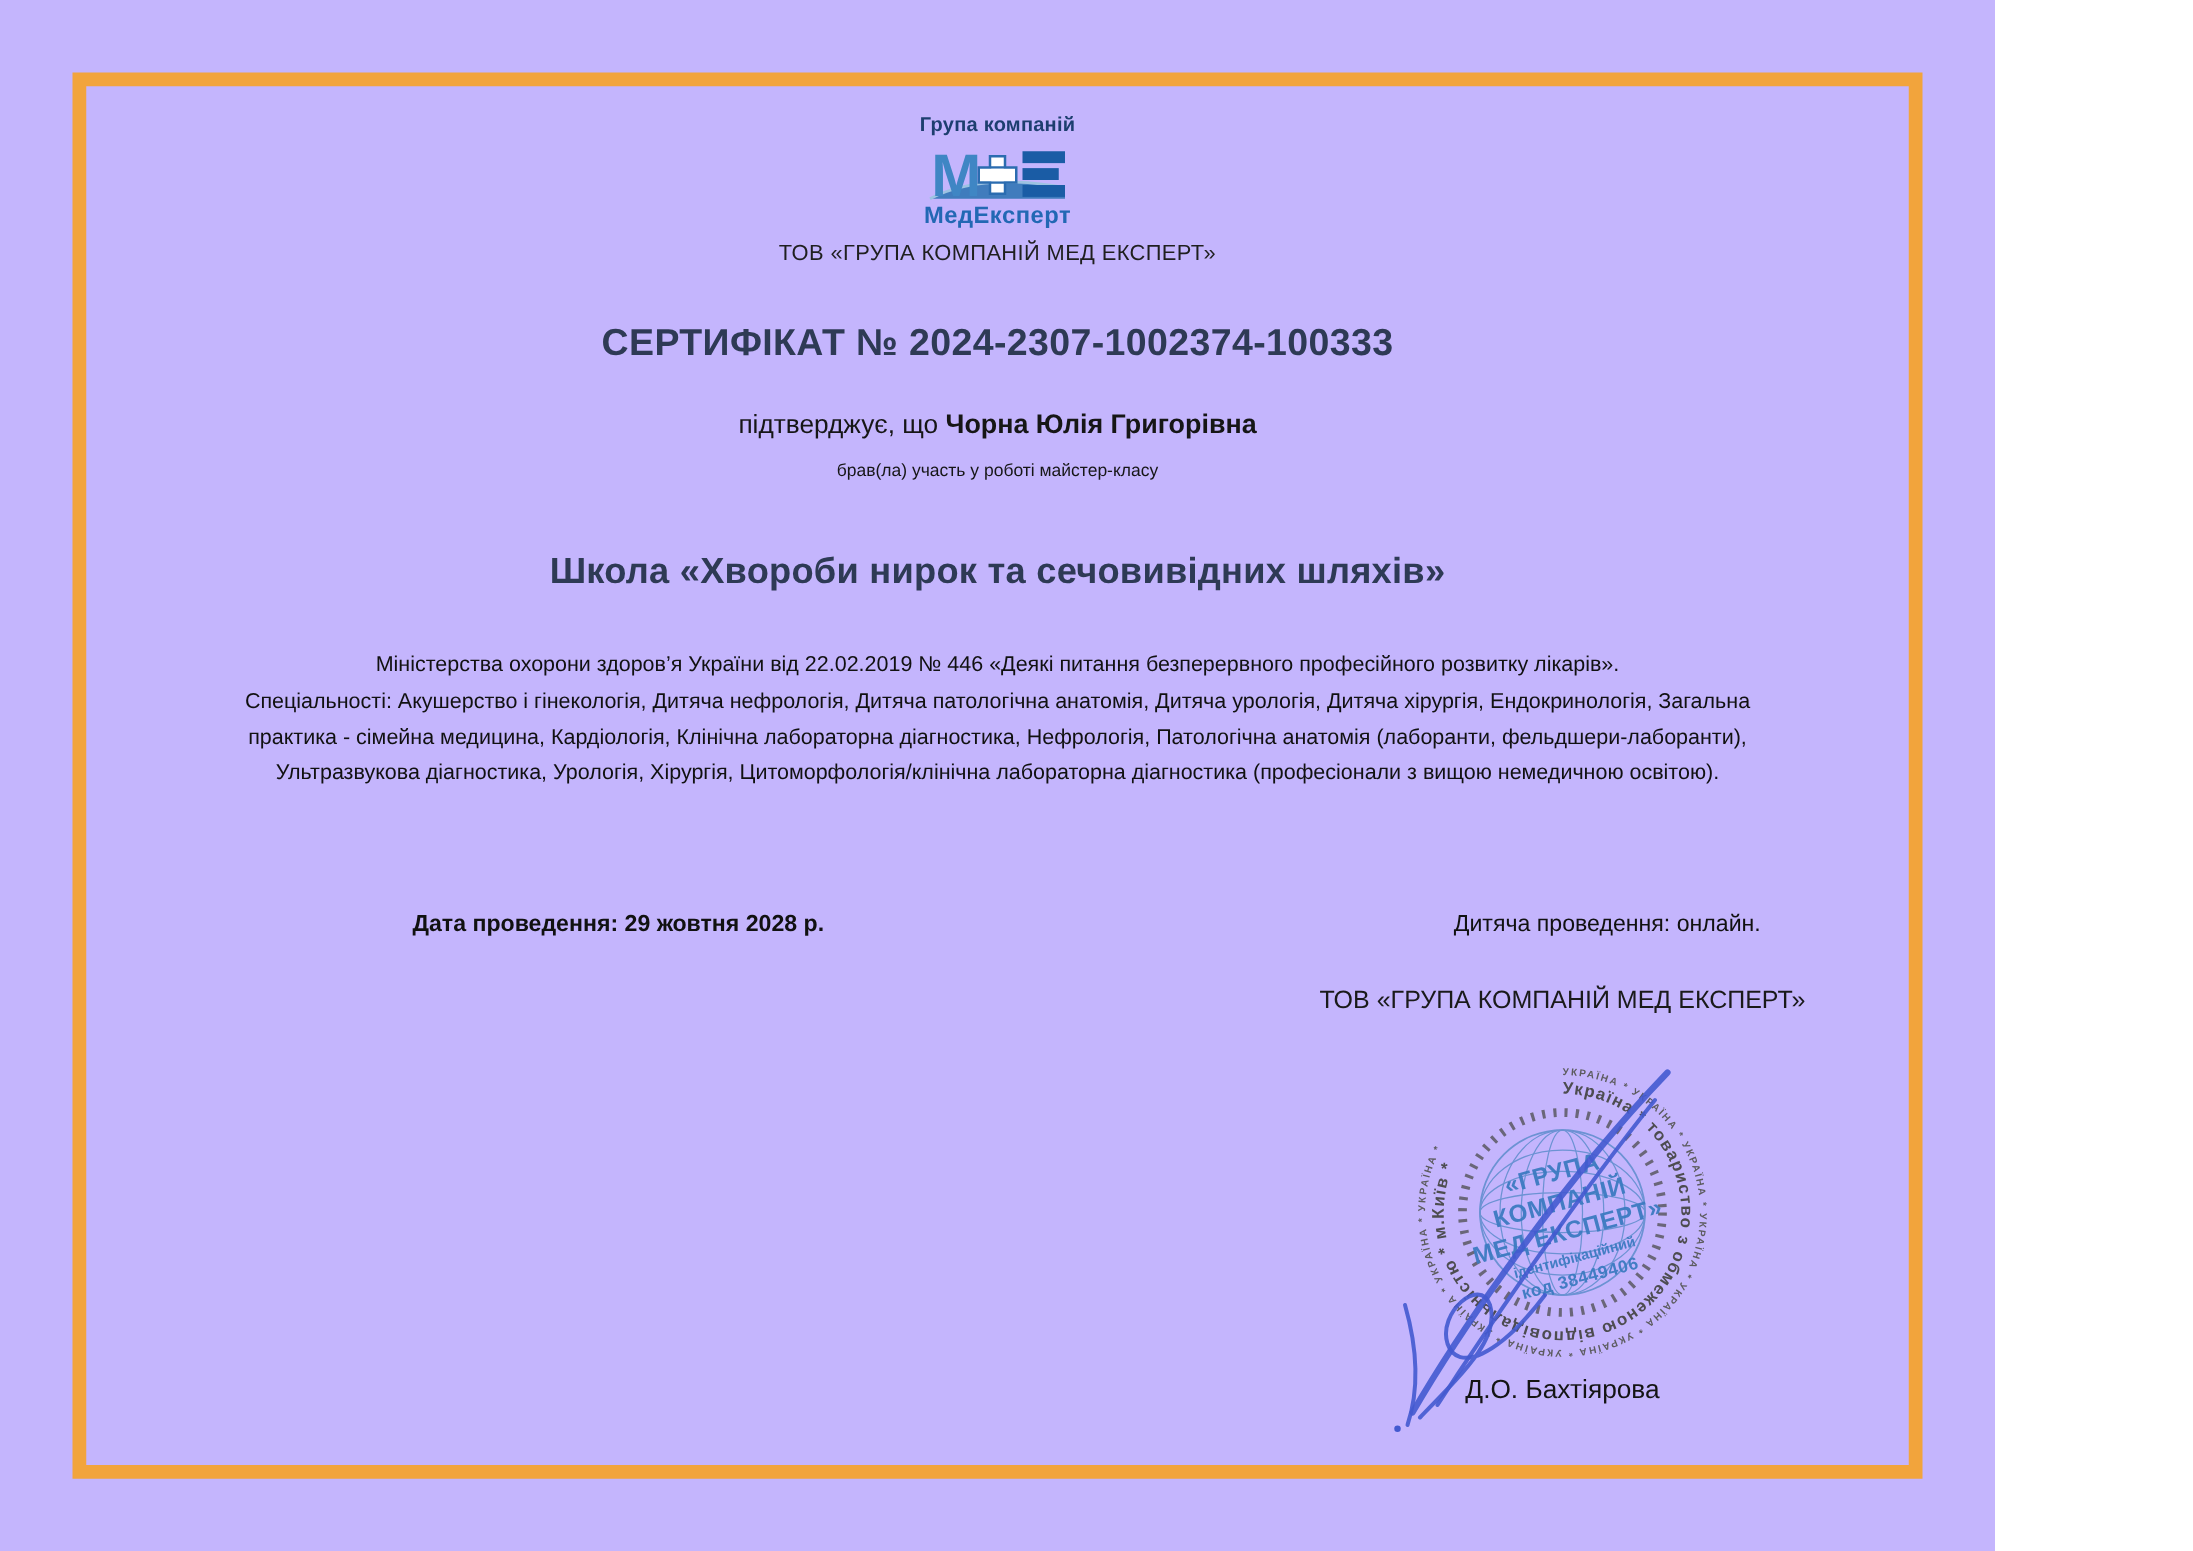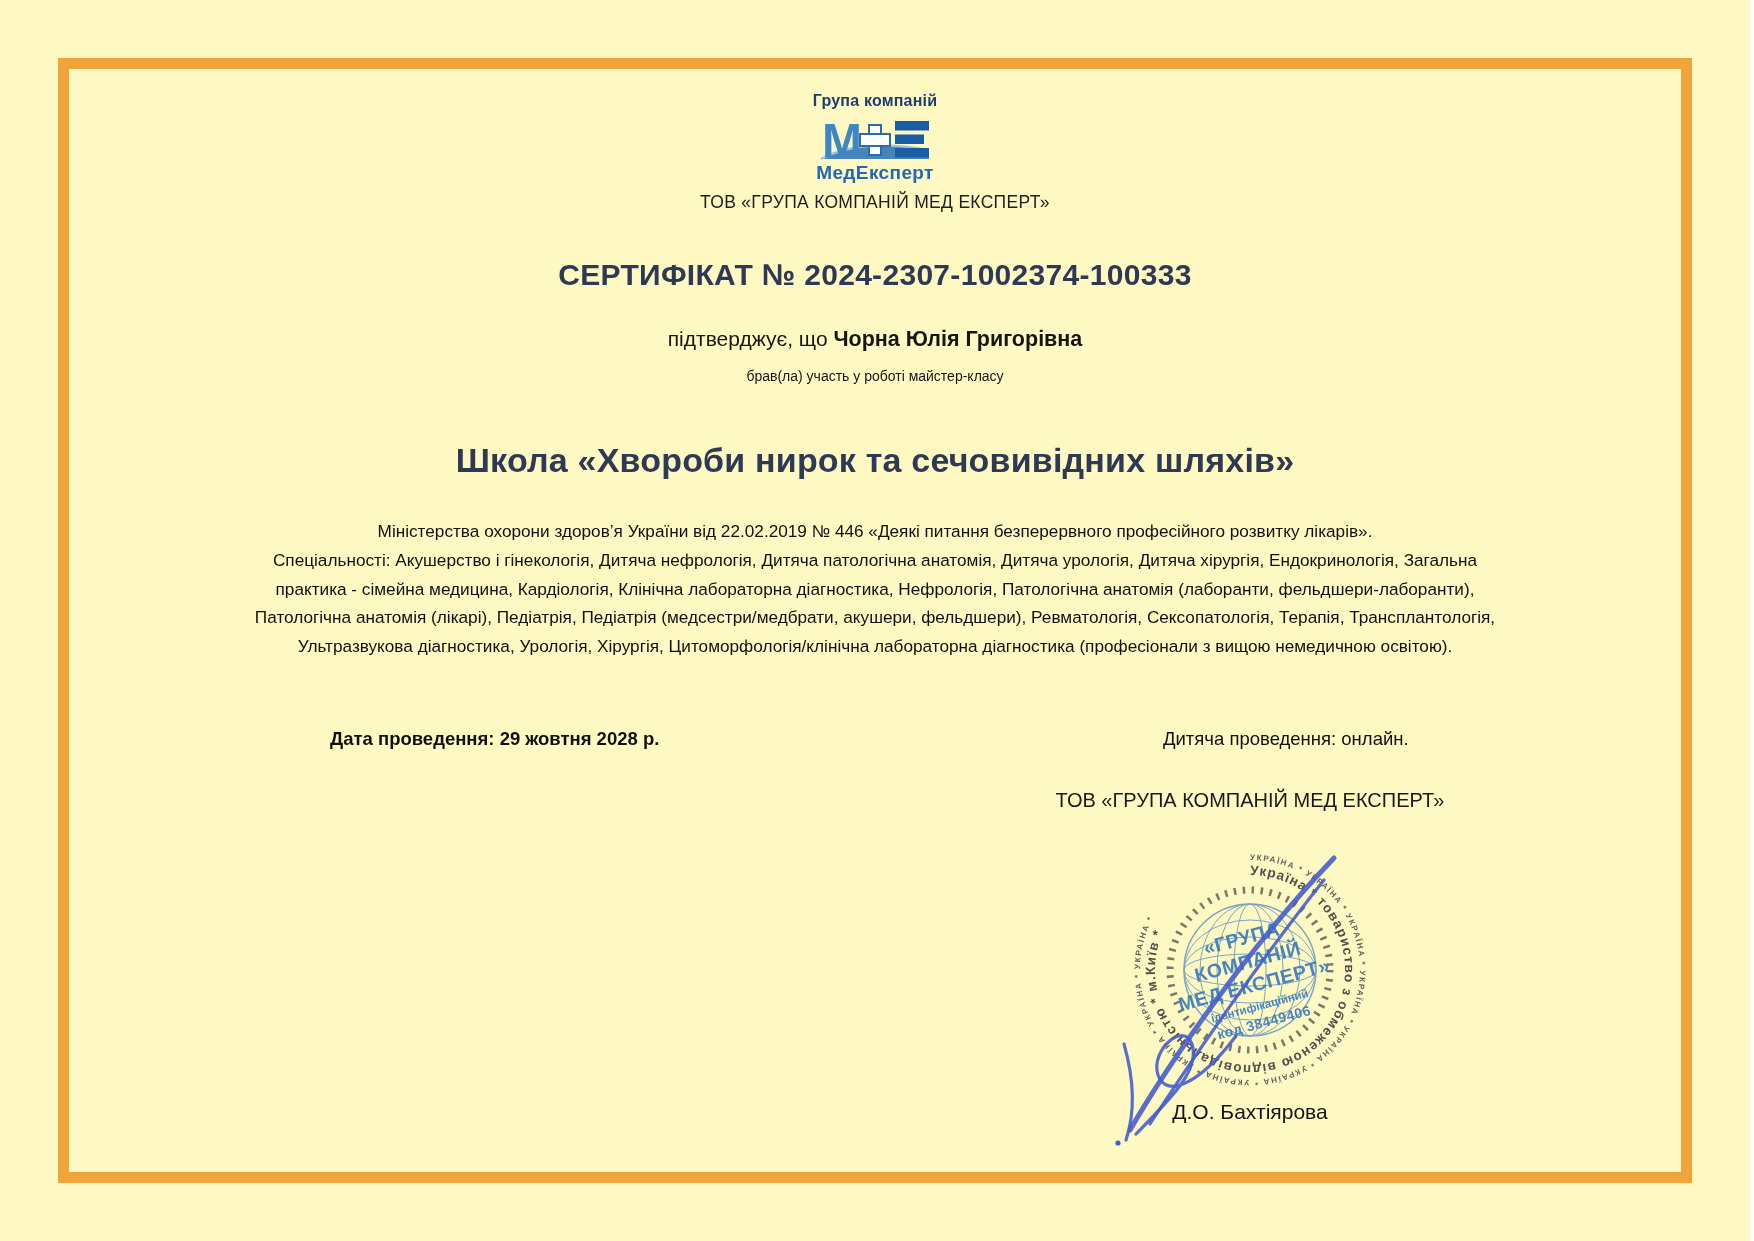--- a/index.html
+++ b/index.html
@@ -10,22 +10,22 @@
     --logo-m-blue:#3F86C4;
     --logo-e-blue:#1A5CA5;
     --stamp-gray:#4A4A4A;
     --stamp-blue:#3578BE;
     --signature-blue:#3D55CE;
     --text-black:#1B1B1B;
   }
   html,body{margin:0;padding:0;background:#ffffff;}
   .page{
     position:relative;
-    width:1750px;height:1241px;
-    background:#fef9c3;
+    width:1596px;height:1241px;
+    background:#c4b5fd;
     font-family:"Liberation Sans", sans-serif;
     color:var(--text-black);
     overflow:hidden;
   }
   .frame{
     position:absolute;left:58px;top:58px;right:58px;bottom:58px;
     border:11px solid var(--accent-orange);
     pointer-events:none;
   }
   .center-col{position:absolute;left:0;right:0;text-align:center;}
@@ -35,21 +35,21 @@
   .logo-top{font-size:16px;font-weight:bold;color:var(--logo-navy);letter-spacing:.2px;}
   .logo-graphic{margin:2px auto 0;display:block;}
   .logo-bottom{font-size:19px;font-weight:bold;color:var(--logo-blue);margin-top:-2px;letter-spacing:.4px;}
   .company-line{top:192px;font-size:17.5px;color:#1f1f1f;letter-spacing:.3px;}
 
   
   .cert-title{top:258px;font-size:30px;font-weight:bold;color:var(--navy);letter-spacing:.3px;}
   .confirm-line{top:327px;font-size:21px;color:#161616;}
   .confirm-line b{font-size:21.5px;}
   .participation-line{top:368px;font-size:14px;color:#161616;}
-  .event-title{top:441px;font-size:34px;font-weight:bold;color:var(--navy);letter-spacing:.2px;}
+  .event-title{top:441px;font-size:29px;font-weight:bold;color:var(--navy);letter-spacing:.2px;}
 
   
   .body-text{top:517px;left:85px;right:85px;font-size:17.2px;line-height:28.8px;color:#111;text-align:center;}
 
   
   .detail{position:absolute;top:728px;font-size:18.5px;color:#111;}
   .detail.date{left:330px;font-weight:bold;}
   .detail.place{left:1163px;}
 
   
@@ -109,21 +109,20 @@
   <div class="center-col confirm-line"><span>підтверджує, що </span><b>Чорна Юлія Григорівна</b></div>
 
   <div class="center-col participation-line">брав(ла) участь у роботі майстер-класу</div>
 
   <div class="center-col event-title">Школа «Хвороби нирок та сечовивідних шляхів»</div>
 
   <div class="center-col body-text">
     <div>Міністерства охорони здоров’я України від 22.02.2019 № 446 «Деякі питання безперервного професійного розвитку лікарів».</div>
     <div>Спеціальності: Акушерство і гінекологія, Дитяча нефрологія, Дитяча патологічна анатомія, Дитяча урологія, Дитяча хірургія, Ендокринологія, Загальна</div>
     <div>практика - сімейна медицина, Кардіологія, Клінічна лабораторна діагностика, Нефрологія, Патологічна анатомія (лаборанти, фельдшери-лаборанти),</div>
-    <div>Патологічна анатомія (лікарі), Педіатрія, Педіатрія (медсестри/медбрати, акушери, фельдшери), Ревматологія, Сексопатологія, Терапія, Трансплантологія,</div>
     <div>Ультразвукова діагностика, Урологія, Хірургія, Цитоморфологія/клінічна лабораторна діагностика (професіонали з вищою немедичною освітою).</div>
   </div>
 
   <div class="detail date">Дата проведення: 29 жовтня 2028 р.</div>
   <div class="detail place">Дитяча проведення: онлайн.</div>
 
   <div class="director-block">
     <div>ТОВ «ГРУПА КОМПАНІЙ МЕД ЕКСПЕРТ»</div>
   </div>
 

